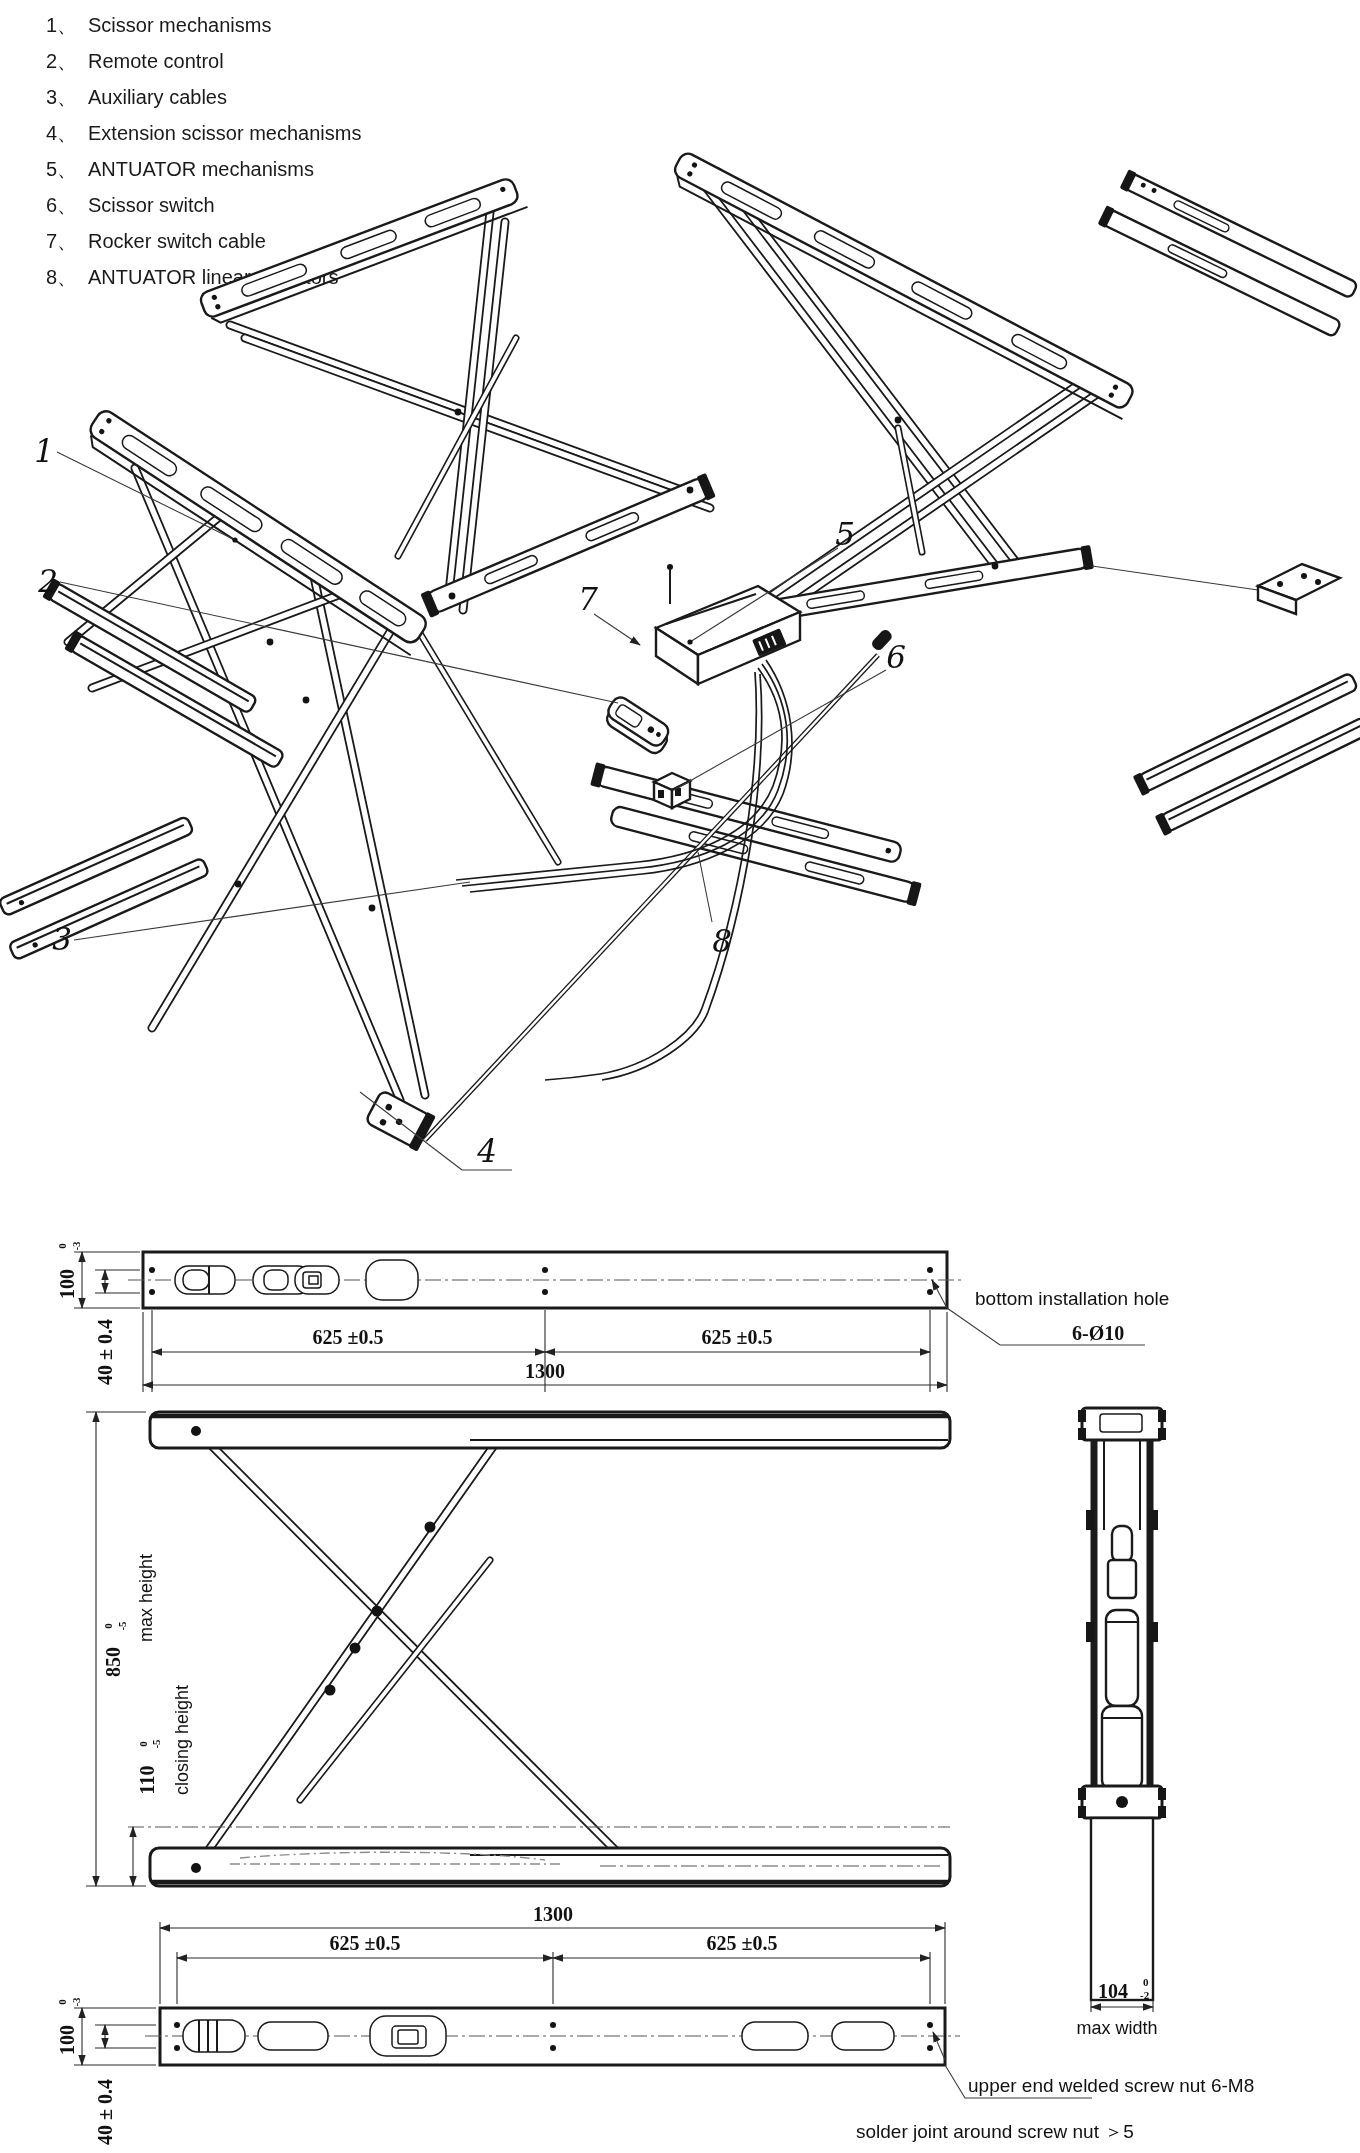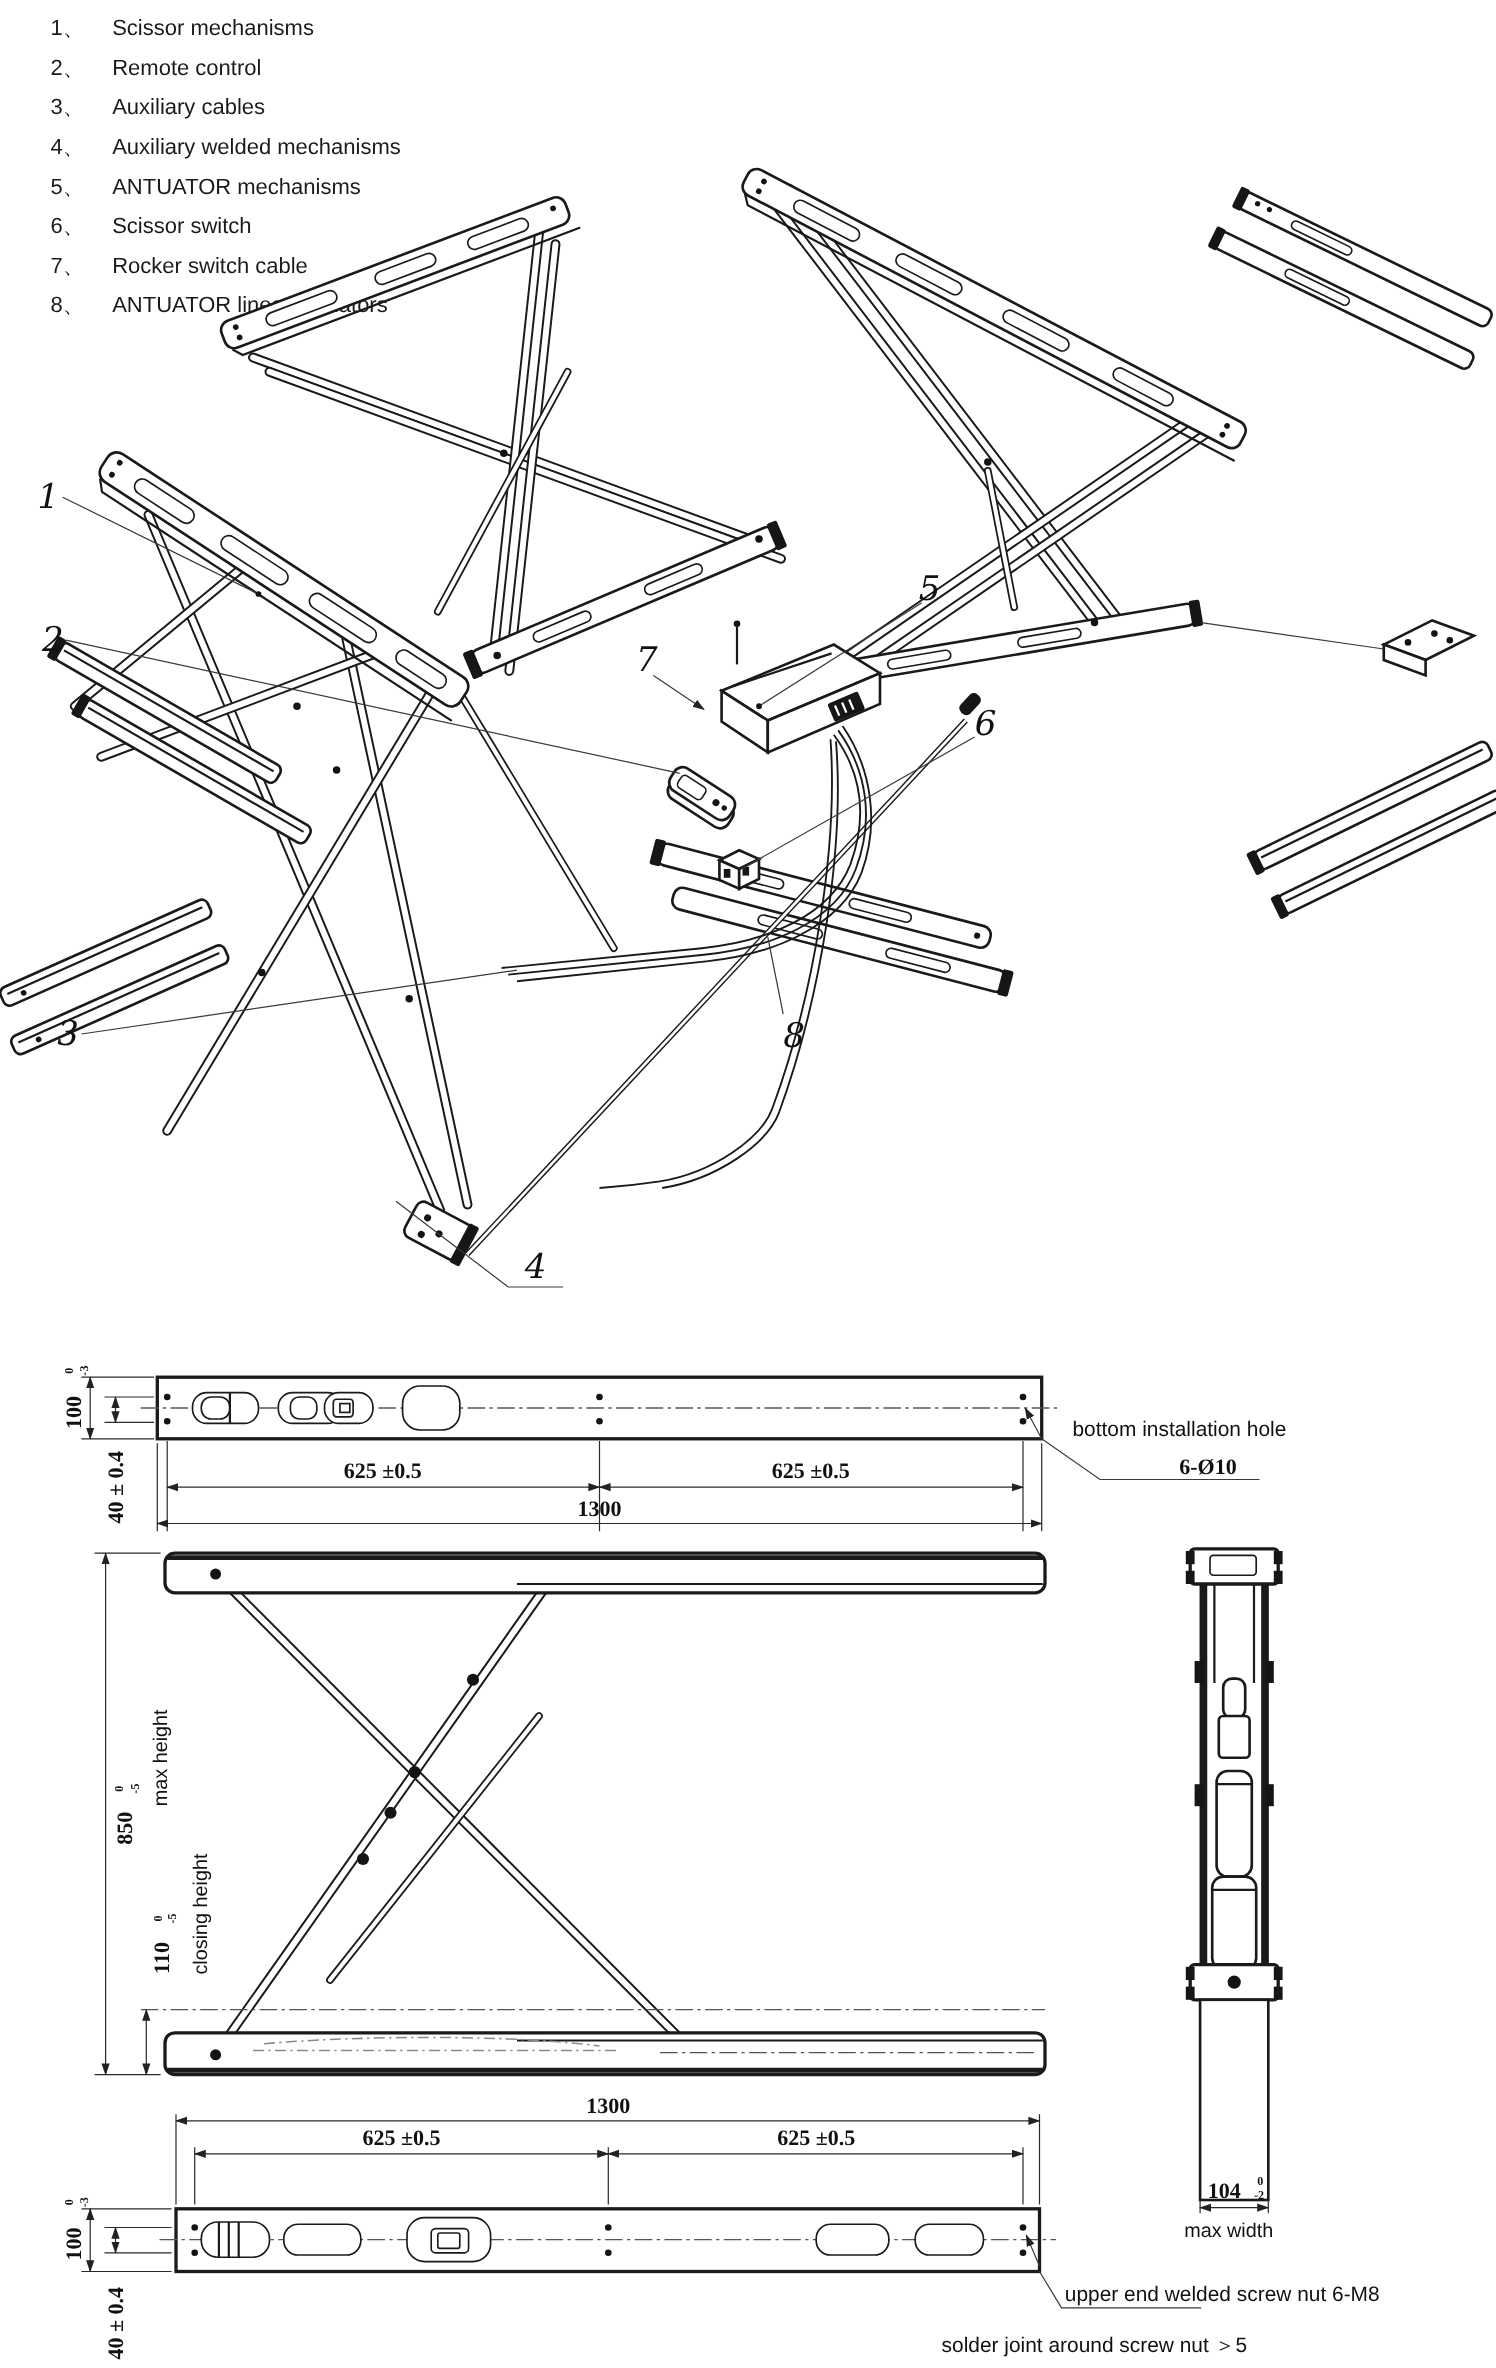--- a/index.html
+++ b/index.html
@@ -1,21 +1,21 @@
 <!DOCTYPE html>
 <html><head>
 <meta charset="utf-8">
 <style>
   html,body{margin:0;padding:0;background:#fff;}
   .canvas{position:relative;width:1360px;height:2153px;background:#fff;overflow:hidden;
           font-family:"Liberation Sans",sans-serif;color:#111;}
   .parts-list{position:absolute;left:46px;top:12px;}
   .pl-row{display:flex;align-items:baseline;height:36px;font-size:20px;color:#1a1a1a;}
   .pl-num{width:40px;}
-  .pl-label{margin-left:16px;}
+  .pl-label{margin-left:2px;}
   svg{position:absolute;left:0;top:0;}
   .ln{stroke:#1a1a1a;fill:none;stroke-width:2;}
   .bar{fill:#fff;stroke:#1a1a1a;stroke-width:2.4;}
   .bar3{fill:#fff;stroke:#1a1a1a;stroke-width:3;}
   .slot{fill:#fff;stroke:#1a1a1a;stroke-width:1.5;}
   .blk{fill:#161616;stroke:none;}
   .dot{fill:#131313;stroke:none;}
   .armO{stroke:#1a1a1a;stroke-width:9;fill:none;stroke-linecap:round;}
   .armI{stroke:#fff;stroke-width:5.4;fill:none;stroke-linecap:round;}
   .armO2{stroke:#1a1a1a;stroke-width:7;fill:none;stroke-linecap:round;}
@@ -45,21 +45,21 @@
     <div class="pl-row">
         <span class="pl-num">2、</span>
         <span class="pl-label">Remote control</span>
       </div>
     <div class="pl-row">
         <span class="pl-num">3、</span>
         <span class="pl-label">Auxiliary cables</span>
       </div>
     <div class="pl-row">
         <span class="pl-num">4、</span>
-        <span class="pl-label">Auxiliary welded mechanisms</span>
+        <span class="pl-label">Extension scissor mechanisms</span>
       </div>
     <div class="pl-row">
         <span class="pl-num">5、</span>
         <span class="pl-label">ANTUATOR mechanisms</span>
       </div>
     <div class="pl-row">
         <span class="pl-num">6、</span>
         <span class="pl-label">Scissor switch</span>
       </div>
     <div class="pl-row">

